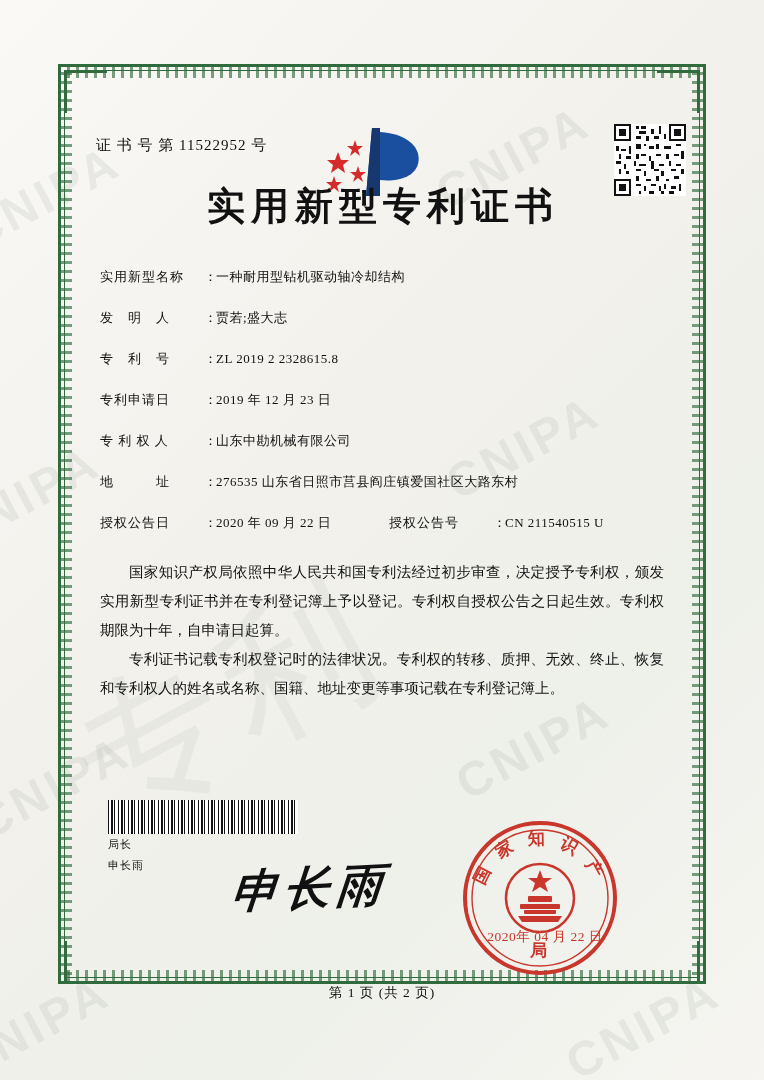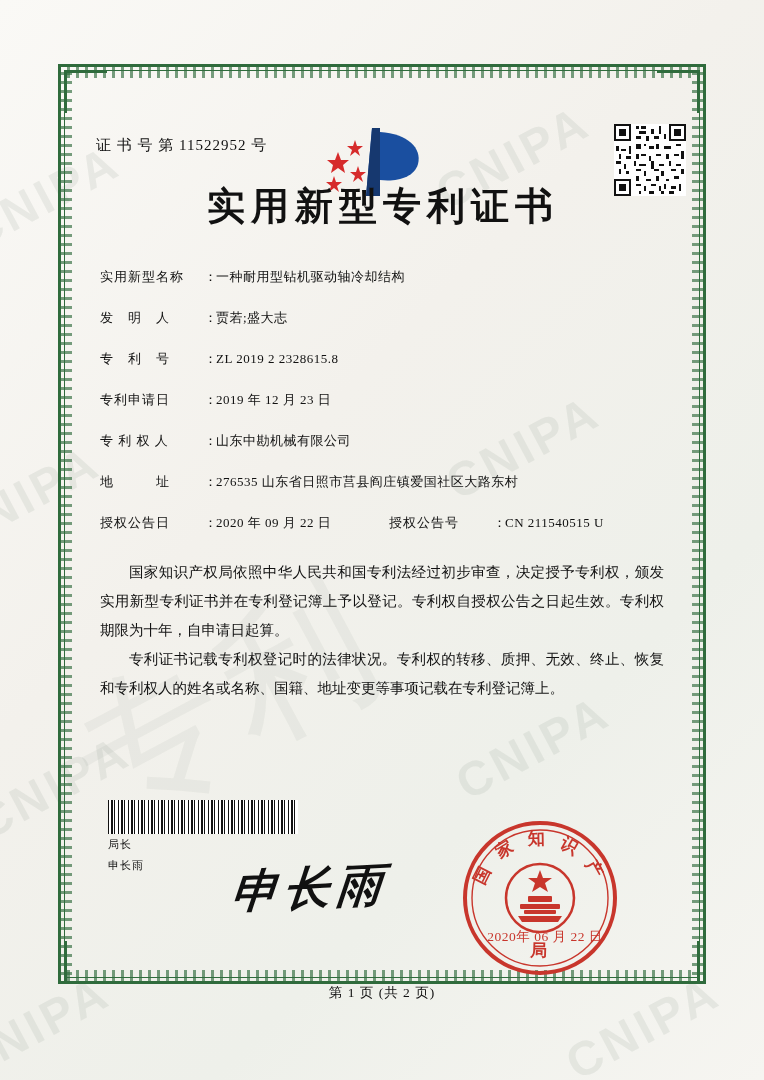--- a/index.html
+++ b/index.html
@@ -431,16 +431,16 @@
         <path id="arcBottom" d="M 26 84 A 54 54 0 0 0 134 84" fill="none"></path>
       </defs>
       <text font-family="Liberation Serif, serif" font-size="17" font-weight="bold" fill="#c8362c" letter-spacing="5">
         <textPath href="#arcTop" startOffset="9%">国 家 知 识 产 权</textPath>
       </text>
       <text font-family="Liberation Serif, serif" font-size="17" font-weight="bold" fill="#c8362c">
         <textPath href="#arcBottom" startOffset="44%">局</textPath>
       </text>
     </svg>
   </div>
-  <div class="seal-date">2020年 06 月 22 日</div>
+  <div class="seal-date">2020年 04 月 22 日</div>
 
   <div class="page-num">第 1 页 (共 2 页)</div>
 </div>
 
 </body></html>

